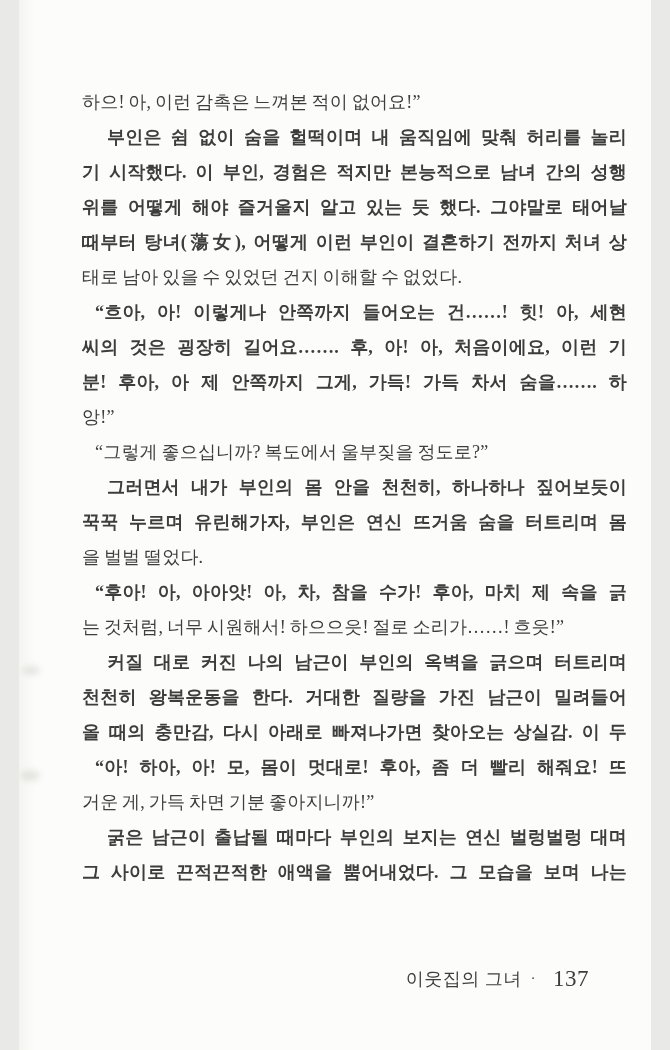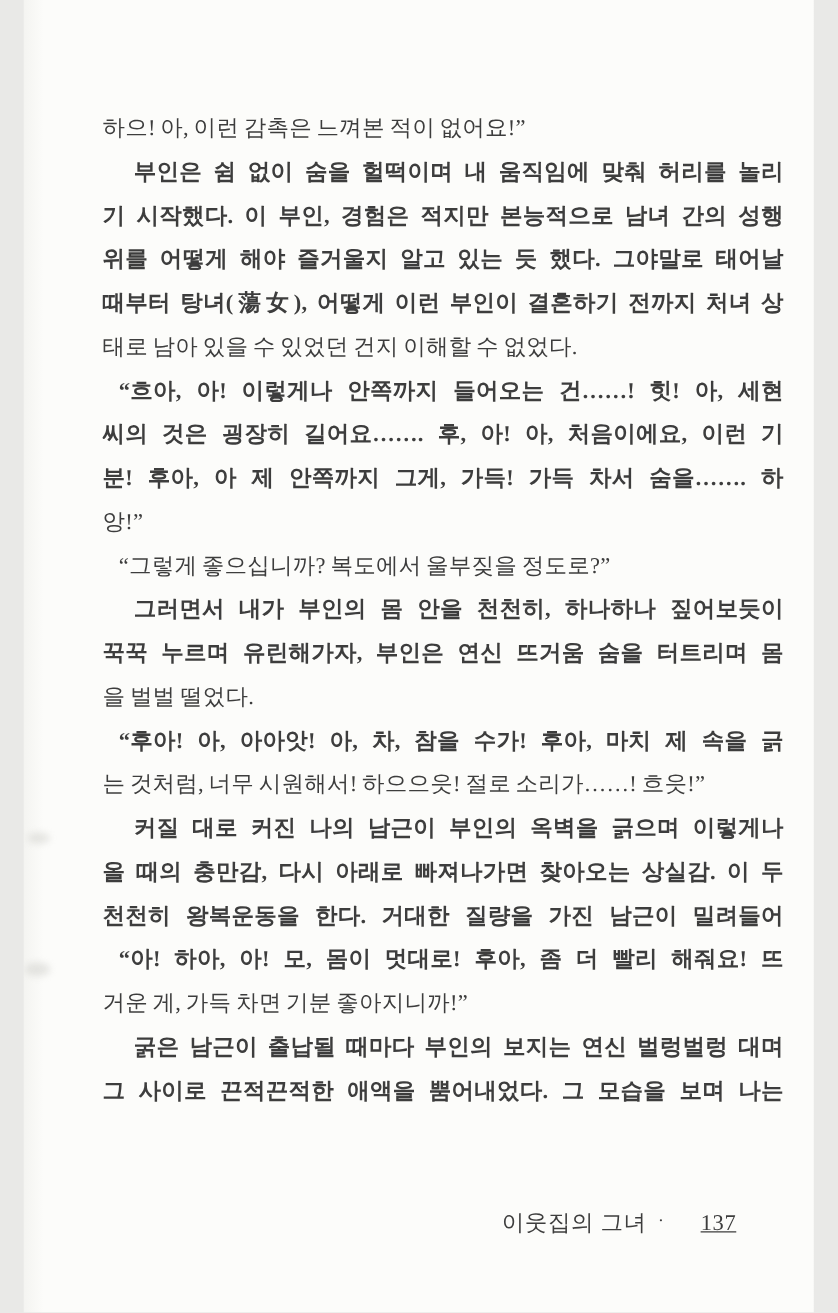--- a/index.html
+++ b/index.html
@@ -50,23 +50,22 @@
     align-items: center;
     color: #3d3d3d;
     font-size: 18px;
     letter-spacing: 0.5px;
   }
   .footer .sep {
     margin: 0 10px 0 9px;
     font-size: 14px;
   }
   .footer .pnum {
-    margin-left: 19px;
-    font-size: 18px;
-    text-decoration: underline;
+    margin-left: 7px;
+    font-size: 23px;
   }
   .smudge {
     position: absolute;
     background: #c9c9c4;
     border-radius: 50%;
     filter: blur(3px);
     opacity: 0.45;
   }
   .smudge.s1 { left: 3px; top: 666px; width: 18px; height: 9px; }
   .smudge.s2 { left: 1px; top: 770px; width: 20px; height: 11px; }
@@ -88,23 +87,23 @@
       <div class="line j iq">“흐아, 아! 이렇게나 안쪽까지 들어오는 건……! 힛! 아, 세현</div>
       <div class="line j">씨의 것은 굉장히 길어요……. 후, 아! 아, 처음이에요, 이런 기</div>
       <div class="line j">분! 후아, 아 제 안쪽까지 그게, 가득! 가득 차서 숨을……. 하</div>
       <div class="line">앙!”</div>
       <div class="line iq">“그렇게 좋으십니까? 복도에서 울부짖을 정도로?”</div>
       <div class="line j ip">그러면서 내가 부인의 몸 안을 천천히, 하나하나 짚어보듯이</div>
       <div class="line j">꾹꾹 누르며 유린해가자, 부인은 연신 뜨거움 숨을 터트리며 몸</div>
       <div class="line">을 벌벌 떨었다.</div>
       <div class="line j iq">“후아! 아, 아아앗! 아, 차, 참을 수가! 후아, 마치 제 속을 긁</div>
       <div class="line">는 것처럼, 너무 시원해서! 하으으읏! 절로 소리가……! 흐읏!”</div>
-      <div class="line j ip">커질 대로 커진 나의 남근이 부인의 옥벽을 긁으며 이렇게나</div>
+      <div class="line j ip">커질 대로 커진 나의 남근이 부인의 옥벽을 긁으며 터트리며</div>
+      <div class="line j">천천히 왕복운동을 한다. 거대한 질량을 가진 남근이 밀려들어</div>
       <div class="line j">올 때의 충만감, 다시 아래로 빠져나가면 찾아오는 상실감. 이 두</div>
-      <div class="line j">천천히 왕복운동을 한다. 거대한 질량을 가진 남근이 밀려들어</div>
       <div class="line j iq">“아! 하아, 아! 모, 몸이 멋대로! 후아, 좀 더 빨리 해줘요! 뜨</div>
       <div class="line">거운 게, 가득 차면 기분 좋아지니까!”</div>
       <div class="line j ip">굵은 남근이 출납될 때마다 부인의 보지는 연신 벌렁벌렁 대며</div>
       <div class="line j">그 사이로 끈적끈적한 애액을 뿜어내었다. 그 모습을 보며 나는</div>
     </div>
 
   <div class="footer">
     <span>이웃집의 그녀</span>
     <span class="sep">·</span>
     <span class="pnum">137</span>

